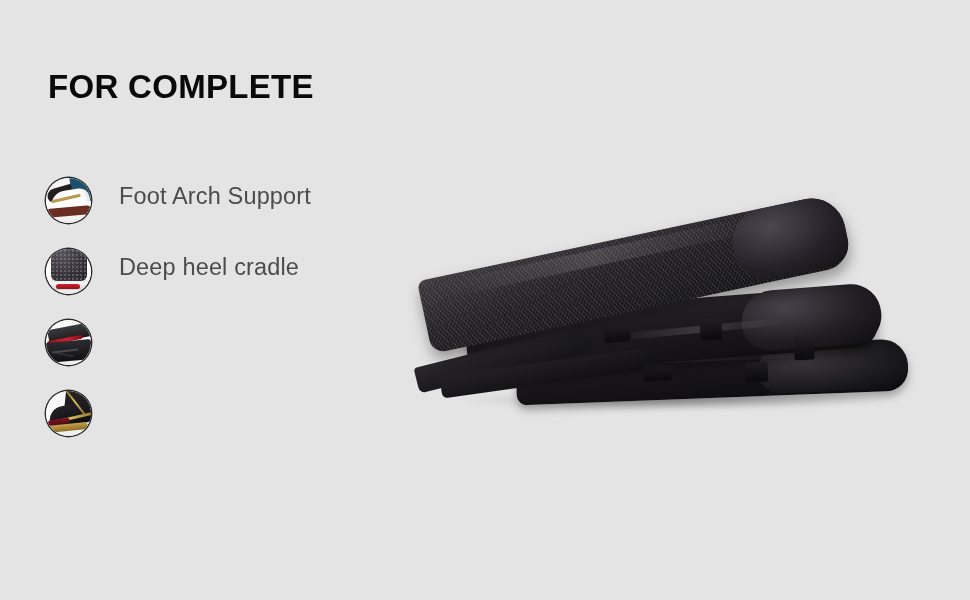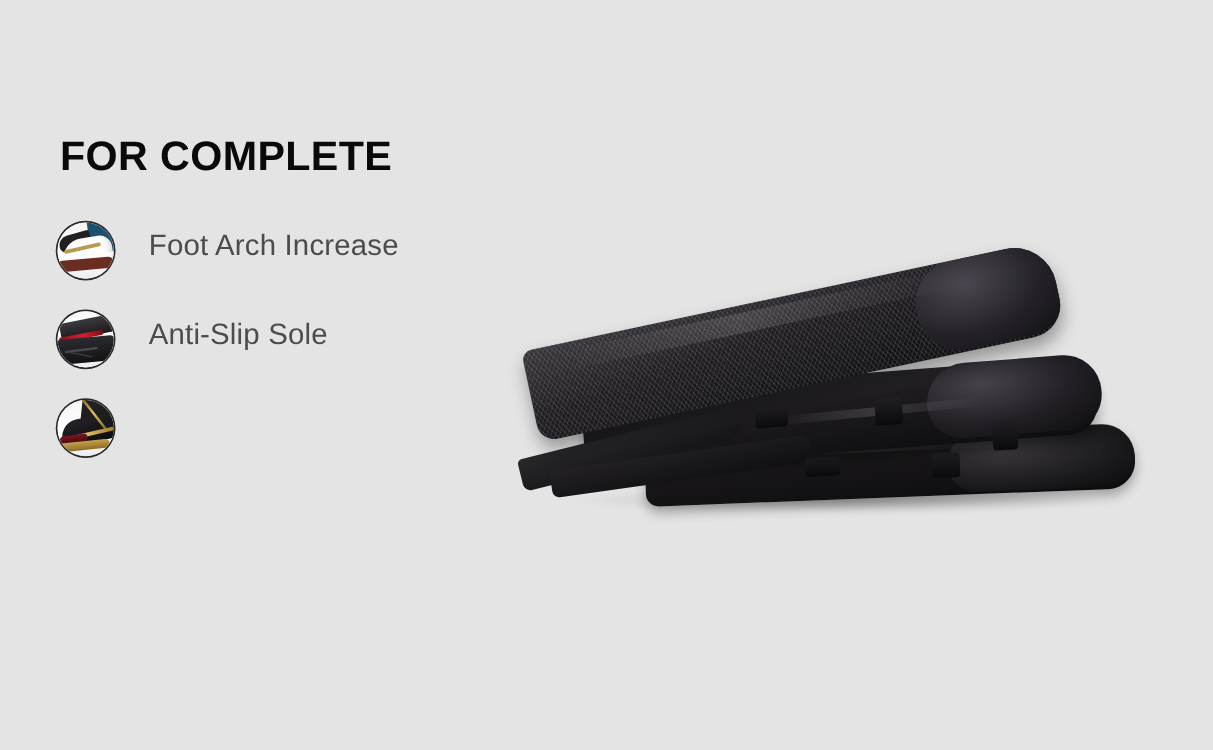--- a/index.html
+++ b/index.html
@@ -16,21 +16,21 @@
   .headline{
     position:absolute;left:48px;top:68px;
     font-family:"Liberation Sans",sans-serif;
     font-weight:bold;
     font-size:33px;
     line-height:38px;
     letter-spacing:0.3px;
     color:#0a0a0a;
     text-transform:uppercase;
   }
-  .headline span{display:block;margin-top:38px;}
+  .headline span{display:block;}
 
   
   .features{
     position:absolute;left:46px;top:176px;
     width:430px;
   }
   .feature{
     position:relative;
     height:71px;
     display:flex;
@@ -304,36 +304,47 @@
         <div class="icon-art">
           <div class="ic1-bg"></div>
           <div class="ic1-blue"></div>
           <div class="ic1-dark"></div>
           <div class="ic1-upper"></div>
           <div class="ic1-gold"></div>
           <div class="ic1-midsole"></div>
           <div class="ic1-sole"></div>
         </div>
       </div>
-      <div class="feature-label">Foot Arch Increase</div>
-    </div>
-
+      <div class="feature-label">Foot Arch Support</div>
+    </div>
+
+    <div class="feature">
+      <div class="icon-circle">
+        <div class="icon-art">
+          <div class="ic2-bg"></div>
+          <div class="ic2-base"></div>
+          <div class="ic2-red"></div>
+          <div class="ic2-foam"></div>
+          <div class="ic2-speck"></div>
+        </div>
+      </div>
+      <div class="feature-label">Deep heel cradle</div>
+    </div>
 
     <div class="feature">
       <div class="icon-circle">
         <div class="icon-art">
           <div class="ic3-bg"></div>
           <div class="ic3-top"></div>
           <div class="ic3-red"></div>
           <div class="ic3-body"></div>
           <div class="ic3-line"></div>
           <div class="ic3-line2"></div>
         </div>
       </div>
-      <div class="feature-label">Anti-Slip Sole</div>
     </div>
 
 
     <div class="feature two-line">
       <div class="icon-circle">
         <div class="icon-art">
           <div class="ic5-bg"></div>
           <div class="ic5-shaft"></div>
           <div class="ic5-vamp"></div>
           <div class="ic5-gold2"></div>

